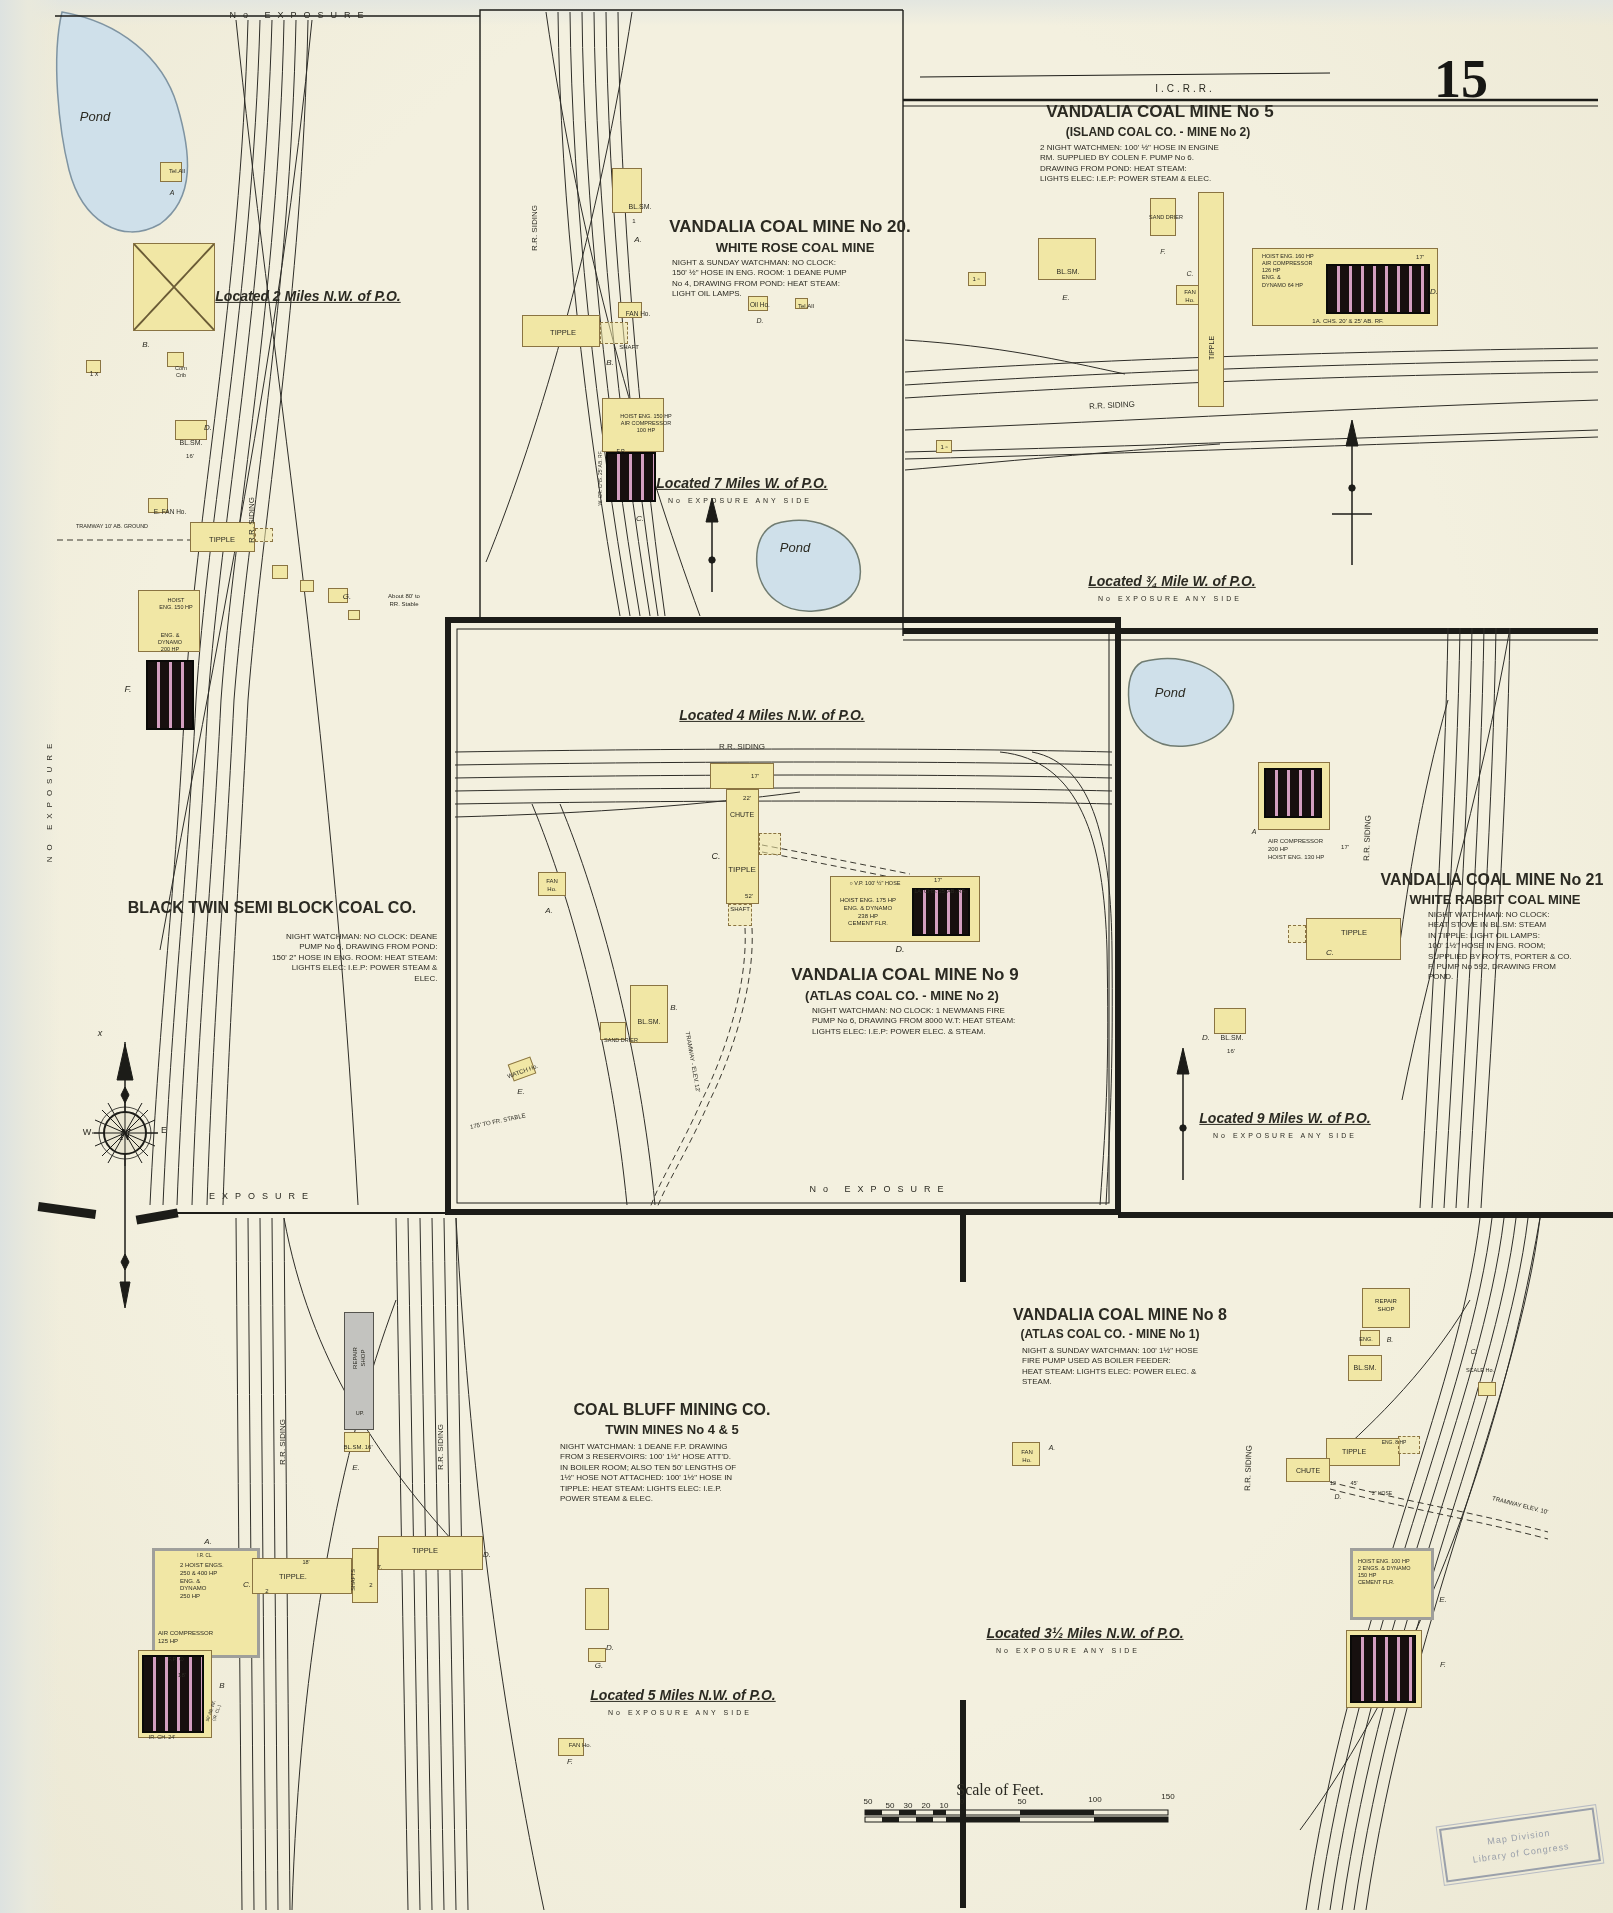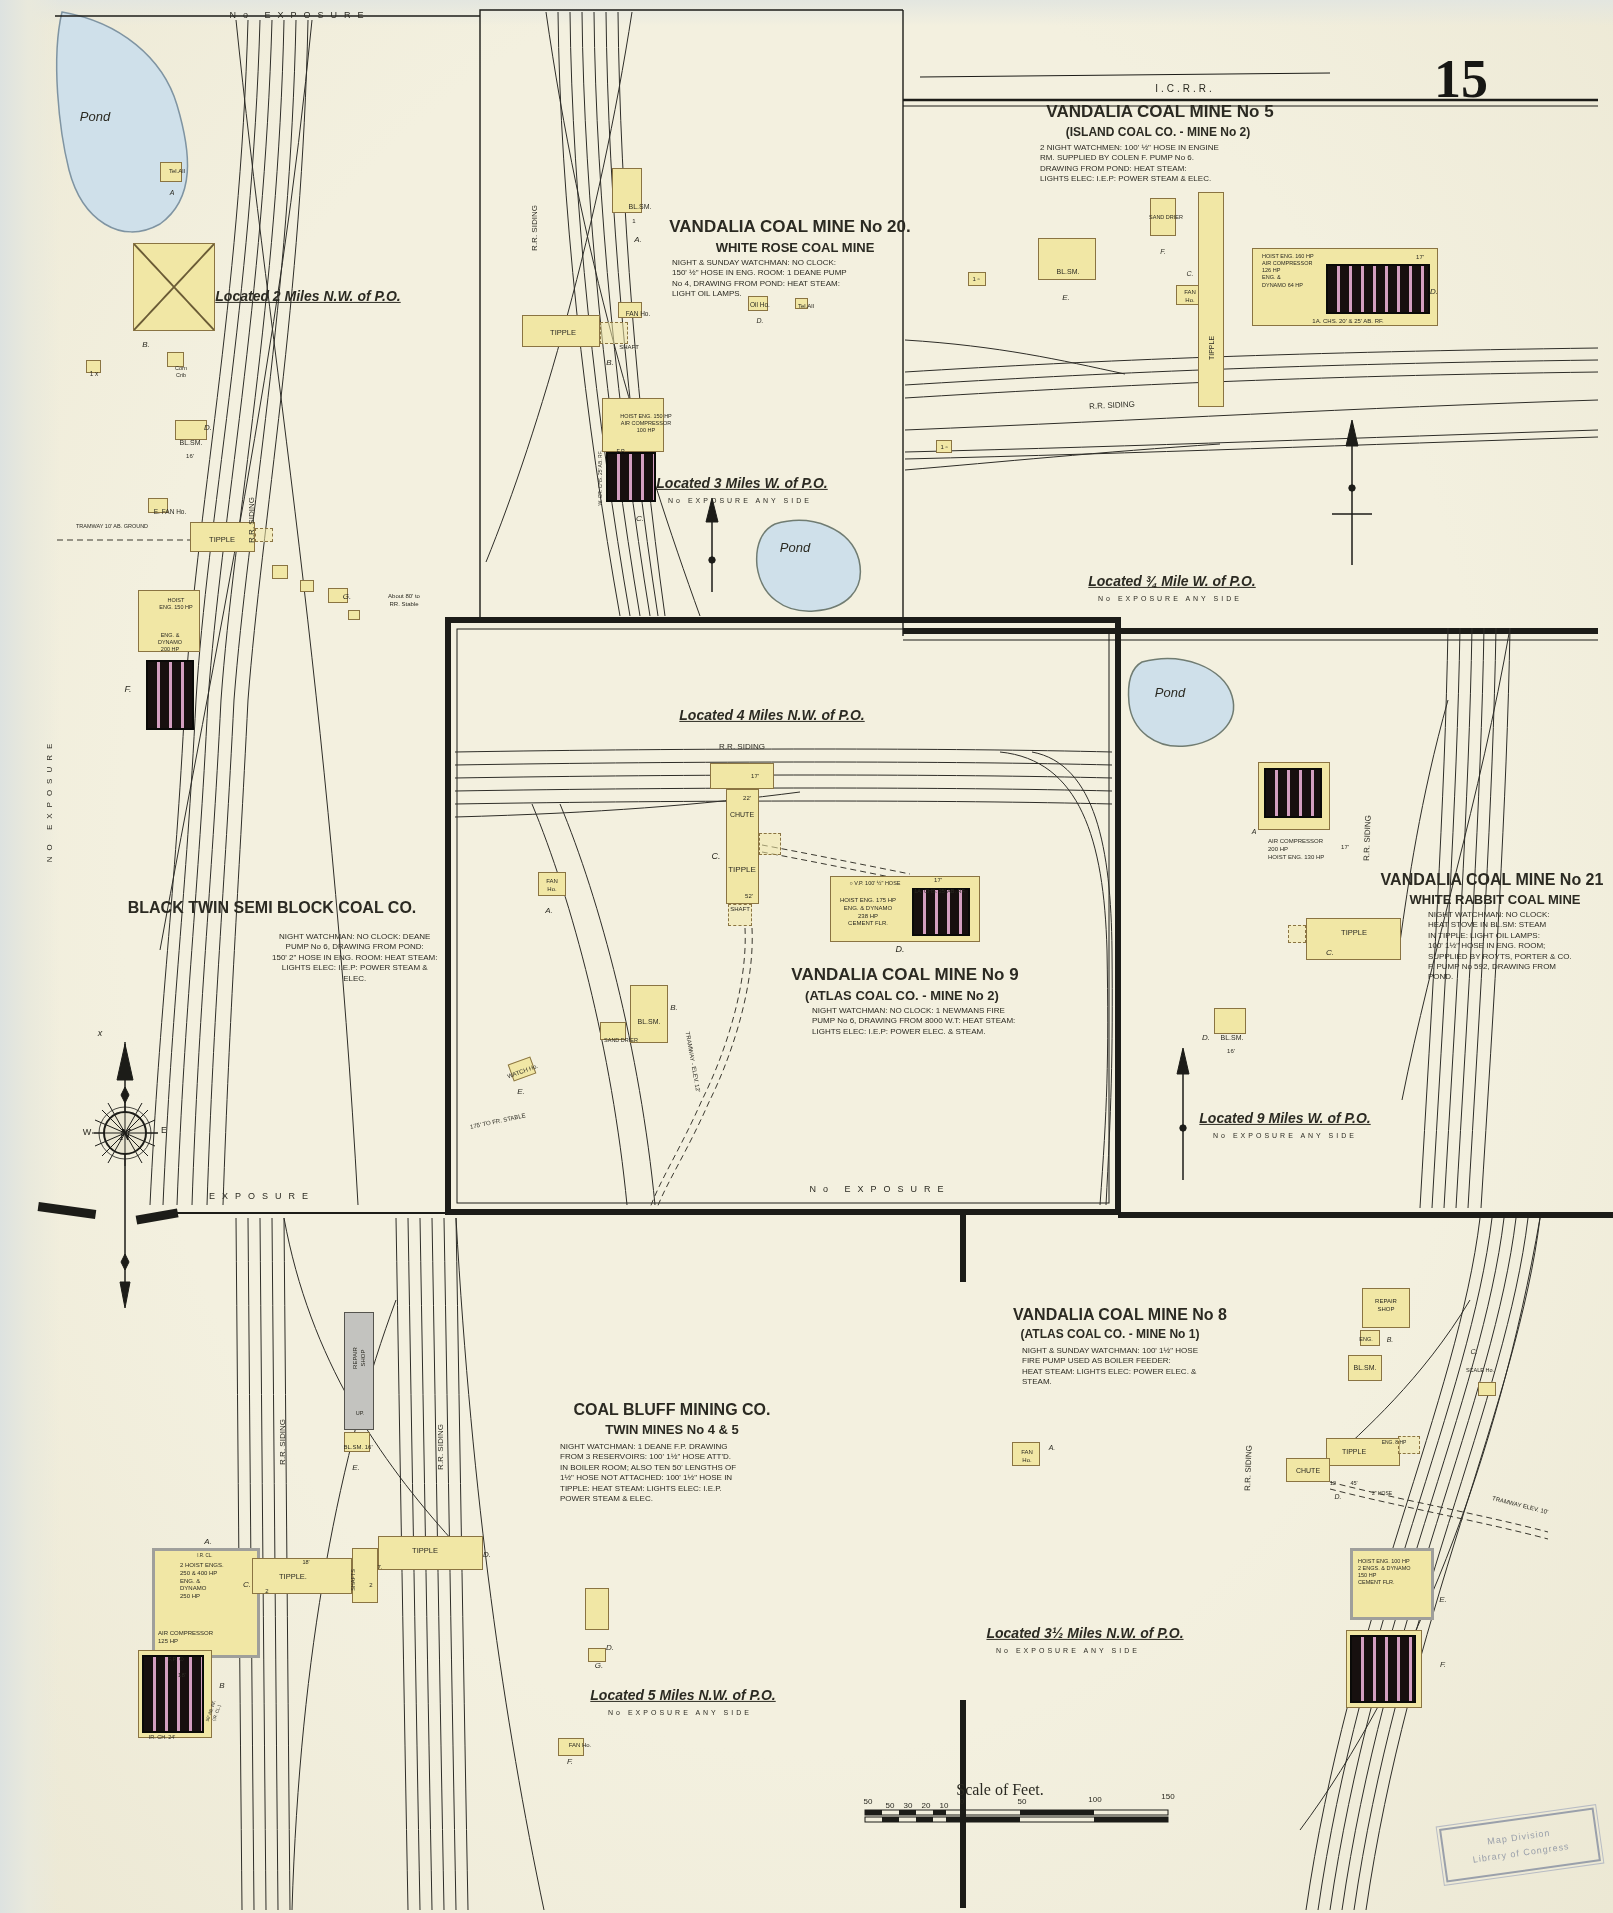--- a/index.html
+++ b/index.html
@@ -296,21 +296,21 @@
       <div class="lbl" style="left: 404px; top: 601px; font-size: 6px; white-space: pre; transform: translate(-50%, -50%); text-align: center;">About 80' to
 RR. Stable</div>
       <div class="lbl" style="left: 176px; top: 604px; font-size: 5.5px; white-space: pre; transform: translate(-50%, -50%); text-align: center;">HOIST
 ENG. 150 HP</div>
       <div class="lbl" style="left: 170px; top: 643px; font-size: 5.5px; white-space: pre; transform: translate(-50%, -50%); text-align: center;">ENG. &amp;
 DYNAMO
 200 HP</div>
       <div class="lbl" style="left: 128px; top: 690px; font-size: 9px; font-style: italic; transform: translate(-50%, -50%); text-align: center;">F.</div>
       <div class="lbl" style="left: 252px; top: 520px; font-size: 8px; transform: translate(-50%, -50%) rotate(-90deg); text-align: center;">R.R. SIDING</div>
       <div class="lbl" style="left: 272px; top: 908px; font-size: 16px; font-weight: bold; transform: translate(-50%, -50%); text-align: center;">BLACK TWIN SEMI BLOCK COAL CO.</div>
-      <div class="lbl" style="left: 272px; top: 932px; font-size: 8px; white-space: pre; text-align: center;">NIGHT WATCHMAN: NO CLOCK: DEANE
+      <div class="lbl" style="left: 272px; top: 932px; font-size: 8px; white-space: pre; text-align: right;">NIGHT WATCHMAN: NO CLOCK: DEANE
 PUMP No 6, DRAWING FROM POND:
 150' 2" HOSE IN ENG. ROOM: HEAT STEAM:
 LIGHTS ELEC: I.E.P: POWER STEAM &amp;
 ELEC.</div>
       <div class="lbl" style="left: 262px; top: 1197px; font-size: 9px; letter-spacing: 7px; transform: translate(-50%, -50%); text-align: center;">EXPOSURE</div>
       <div class="lbl" style="left: 50px; top: 800px; font-size: 8px; letter-spacing: 6px; transform: translate(-50%, -50%) rotate(-90deg); text-align: center;">NO EXPOSURE</div>
       <div class="lbl" style="left: 100px; top: 1034px; font-size: 9px; font-style: italic; transform: translate(-50%, -50%); text-align: center;">x</div>
       <div class="lbl" style="left: 87px; top: 1133px; font-size: 9px; transform: translate(-50%, -50%); text-align: center;">W</div>
       <div class="lbl" style="left: 164px; top: 1131px; font-size: 9px; transform: translate(-50%, -50%); text-align: center;">E</div>
       <div class="lbl" style="left: 535px; top: 228px; font-size: 8px; transform: translate(-50%, -50%) rotate(-90deg); text-align: center;">R.R. SIDING</div>
@@ -329,21 +329,21 @@
       <div class="lbl" style="left: 610px; top: 363px; font-size: 8px; font-style: italic; transform: translate(-50%, -50%); text-align: center;">B.</div>
       <div class="lbl" style="left: 760px; top: 305px; font-size: 6.5px; transform: translate(-50%, -50%); text-align: center;">Oil Ho.</div>
       <div class="lbl" style="left: 760px; top: 321px; font-size: 7px; font-style: italic; transform: translate(-50%, -50%); text-align: center;">D.</div>
       <div class="lbl" style="left: 806px; top: 307px; font-size: 6px; transform: translate(-50%, -50%); text-align: center;">Tel.All</div>
       <div class="lbl" style="left: 646px; top: 424px; font-size: 5.5px; white-space: pre; transform: translate(-50%, -50%); text-align: center;">HOIST ENG. 150 HP
 AIR COMPRESSOR
 100 HP</div>
       <div class="lbl" style="left: 621px; top: 452px; font-size: 5.5px; transform: translate(-50%, -50%); text-align: center;">F.P.</div>
       <div class="lbl" style="left: 600px; top: 478px; font-size: 5px; transform: translate(-50%, -50%) rotate(-90deg); text-align: center;">W. CR. CHS. 25' AB. RF.</div>
       <div class="lbl" style="left: 640px; top: 519px; font-size: 8px; font-style: italic; transform: translate(-50%, -50%); text-align: center;">C.</div>
-      <div class="lbl" style="left: 742px; top: 483px; font-size: 14px; font-weight: bold; font-style: italic; text-decoration: underline; transform: translate(-50%, -50%); text-align: center;">Located 3 Miles W. of P.O.</div>
+      <div class="lbl" style="left: 742px; top: 483px; font-size: 14px; font-weight: bold; font-style: italic; text-decoration: underline; transform: translate(-50%, -50%); text-align: center;">Located 7 Miles W. of P.O.</div>
       <div class="lbl" style="left: 740px; top: 501px; font-size: 7px; letter-spacing: 3px; transform: translate(-50%, -50%); text-align: center;">No EXPOSURE ANY SIDE</div>
       <div class="lbl" style="left: 795px; top: 548px; font-size: 13px; font-style: italic; transform: translate(-50%, -50%); text-align: center;">Pond</div>
       <div class="lbl" style="left: 1185px; top: 88px; font-size: 10px; letter-spacing: 3px; transform: translate(-50%, -50%); text-align: center;">I.C.R.R.</div>
       <div class="lbl" style="left: 1160px; top: 112px; font-size: 17px; font-weight: bold; transform: translate(-50%, -50%); text-align: center;">VANDALIA COAL MINE No 5</div>
       <div class="lbl" style="left: 1158px; top: 133px; font-size: 12px; font-weight: bold; transform: translate(-50%, -50%); text-align: center;">(ISLAND COAL CO. - MINE No 2)</div>
       <div class="lbl" style="left: 1040px; top: 143px; font-size: 8px; white-space: pre; text-align: left;">2 NIGHT WATCHMEN: 100' ½" HOSE IN ENGINE
 RM. SUPPLIED BY COLEN F. PUMP No 6.
 DRAWING FROM POND: HEAT STEAM:
 LIGHTS ELEC: I.E.P: POWER STEAM &amp; ELEC.</div>
       <div class="lbl" style="left: 1166px; top: 218px; font-size: 5.5px; transform: translate(-50%, -50%); text-align: center;">SAND DRIER</div>

